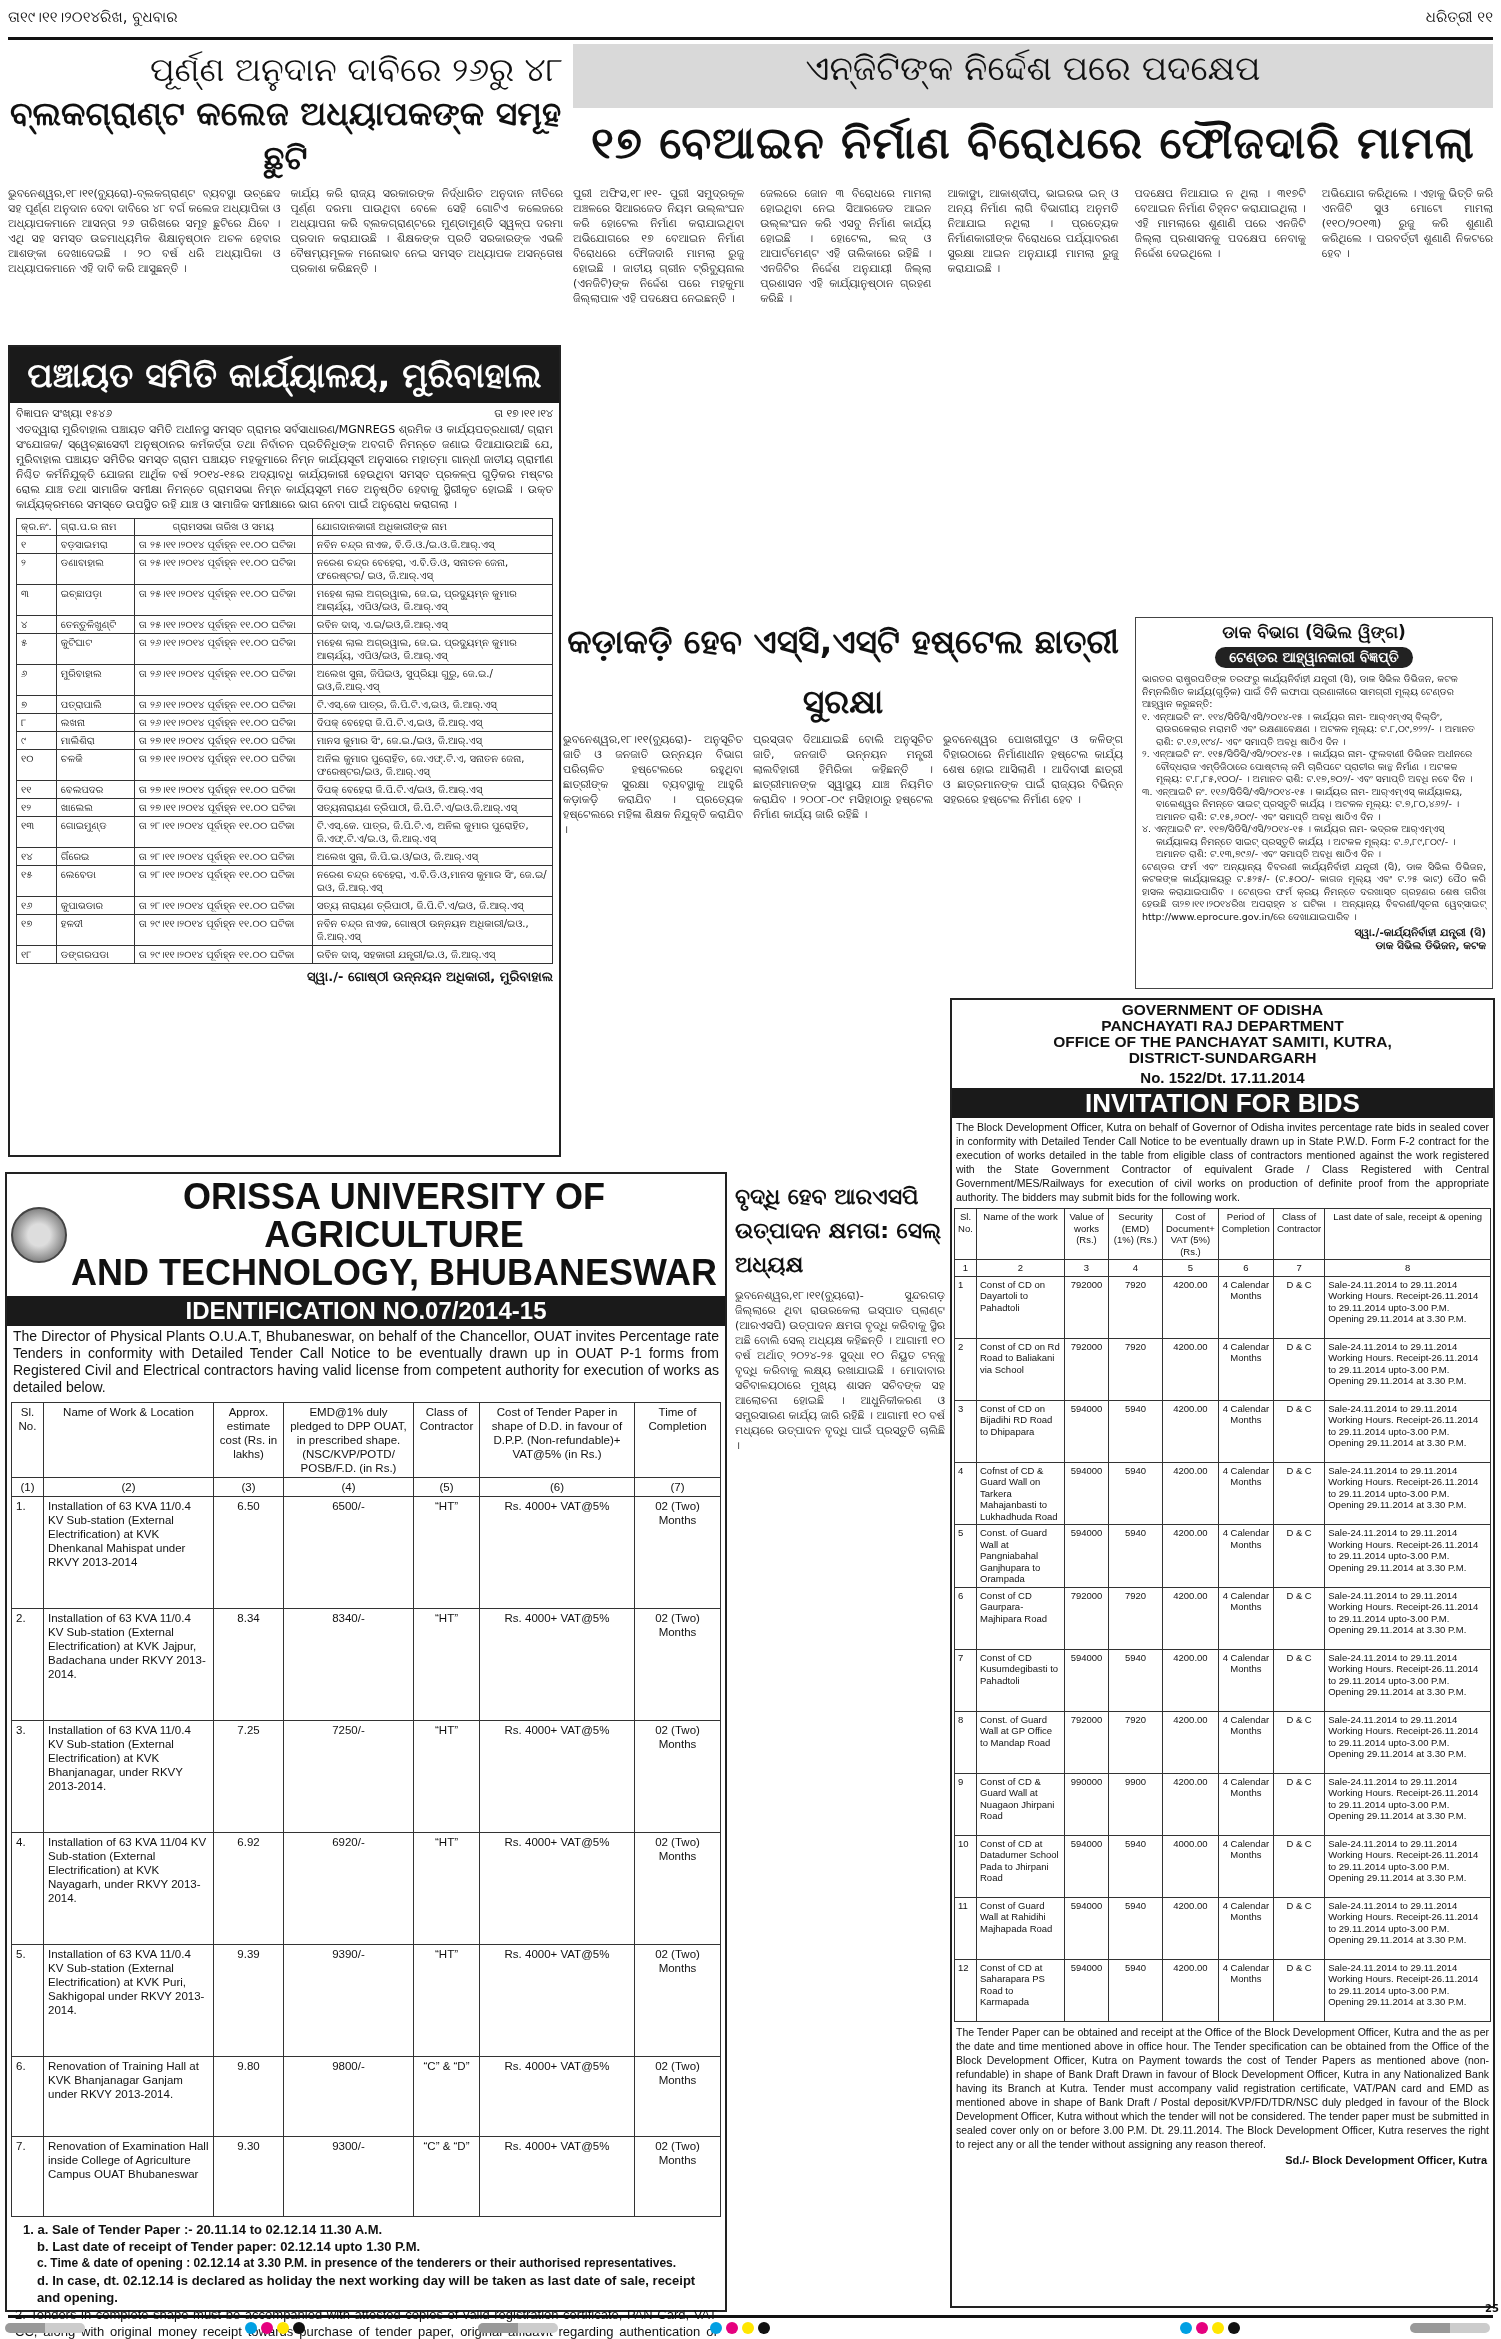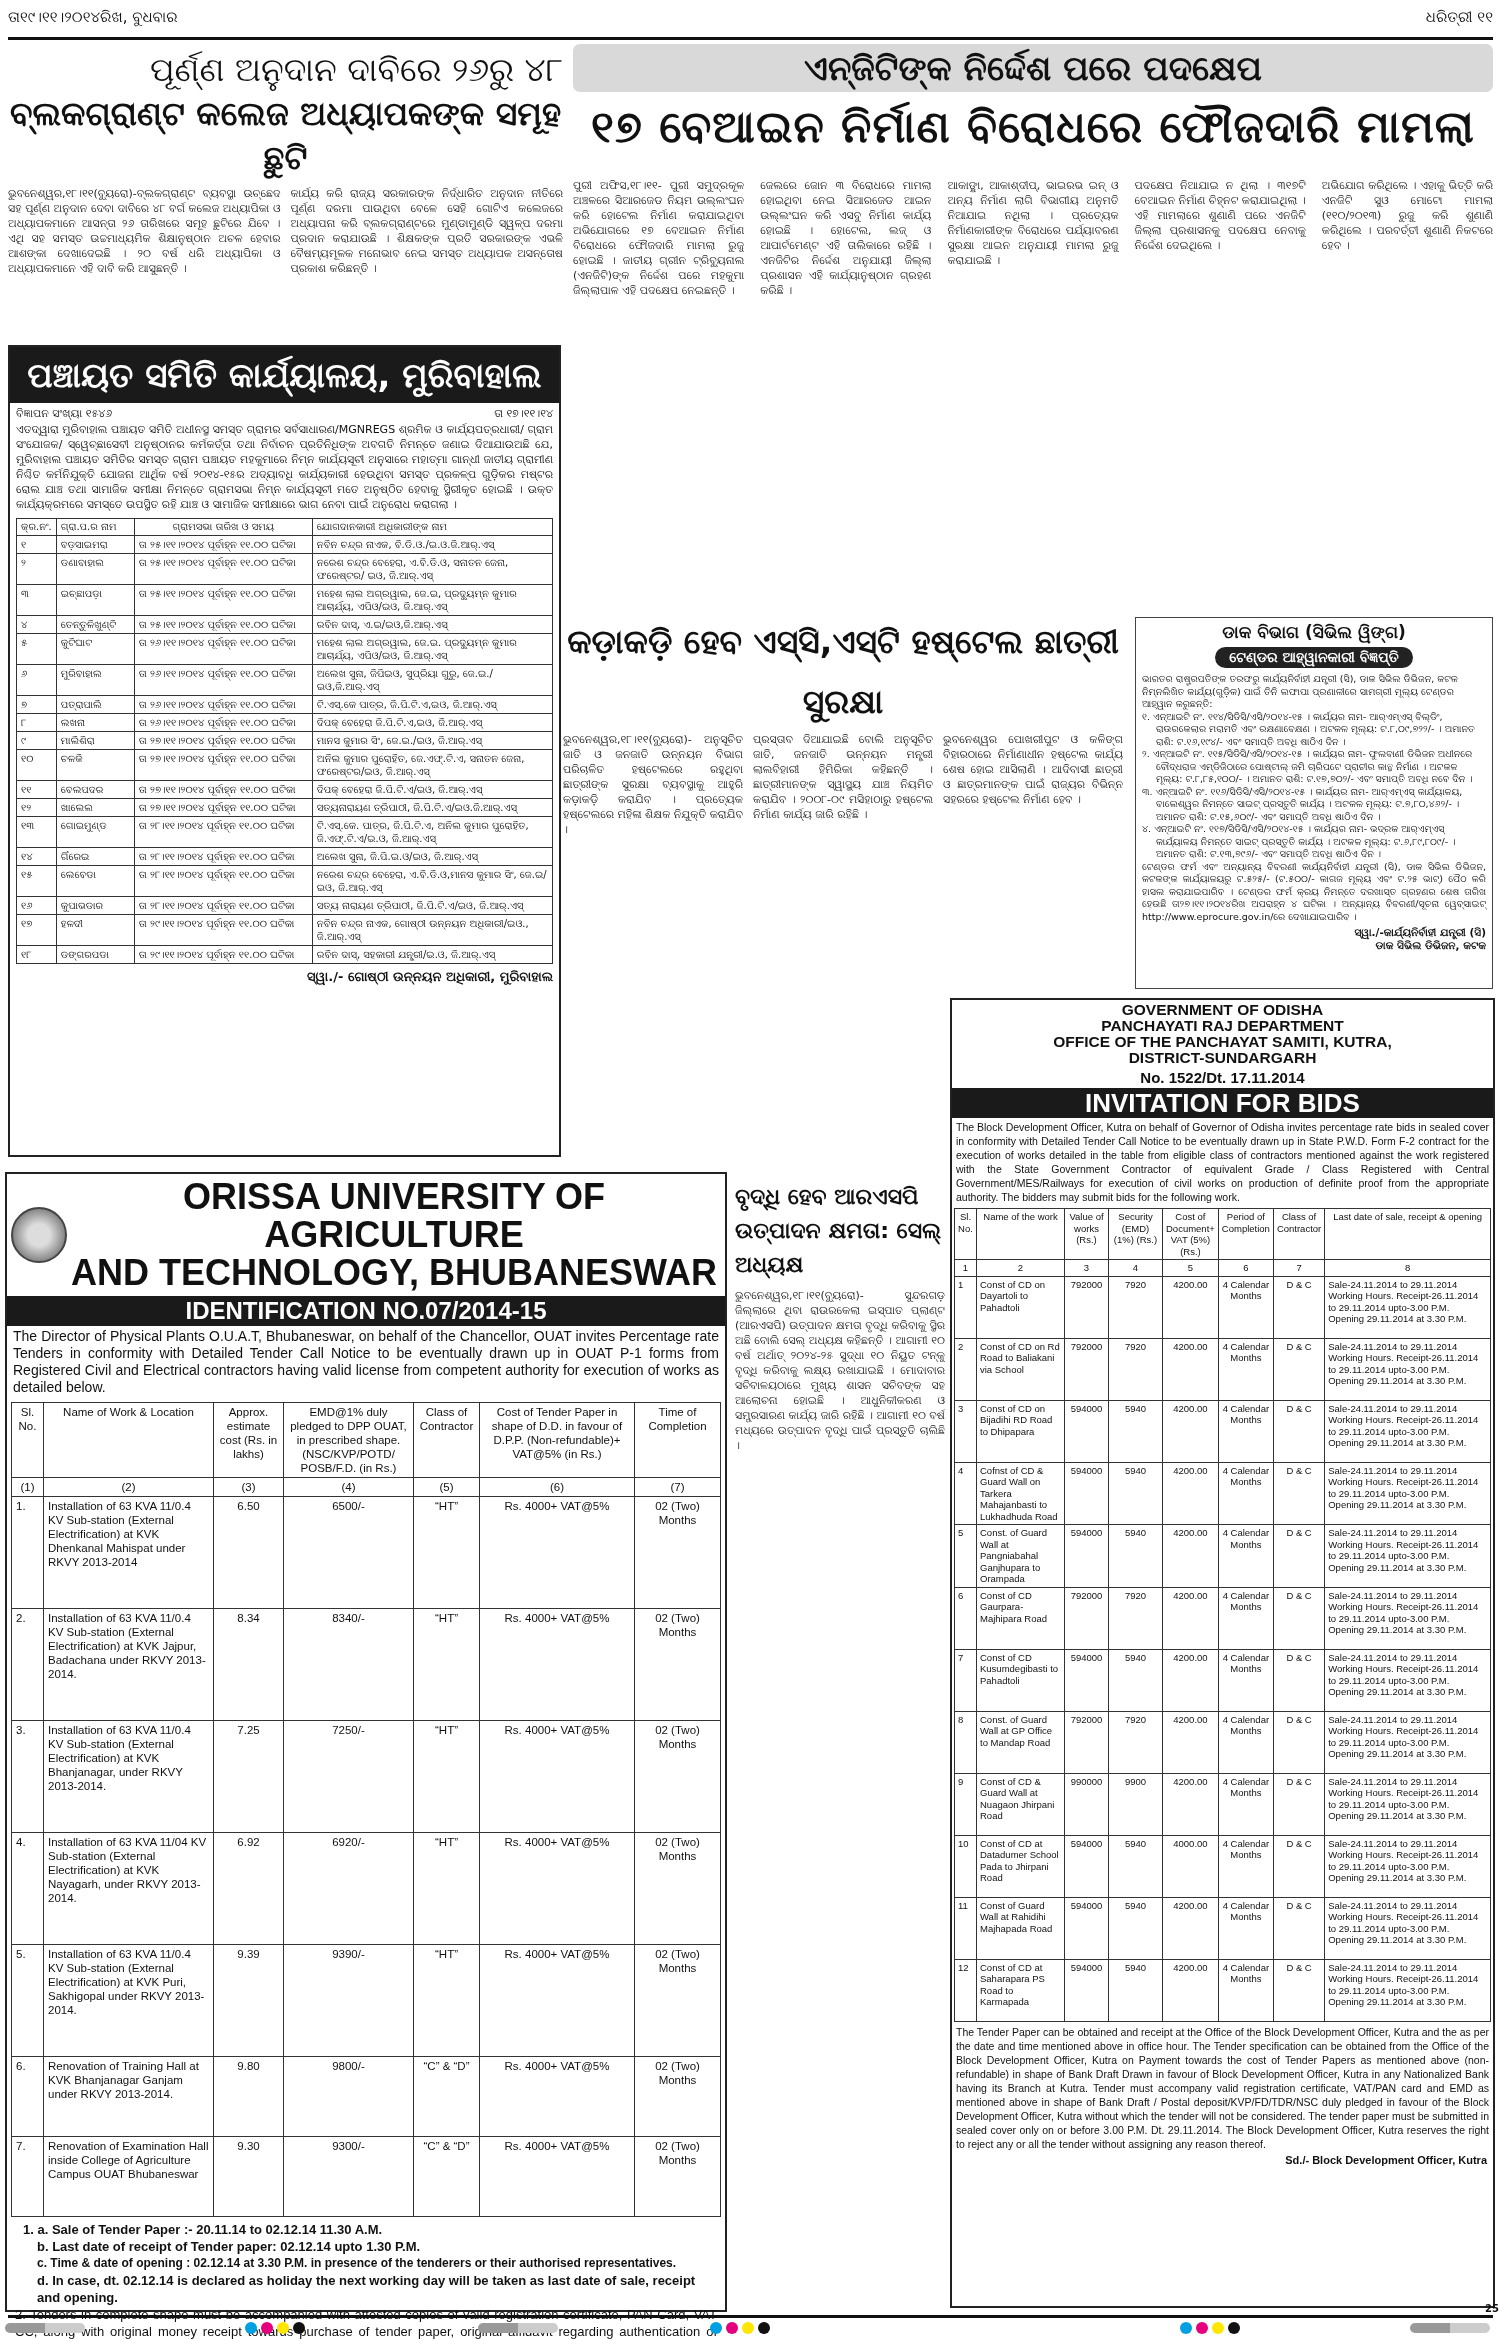--- a/index.html
+++ b/index.html
@@ -35,23 +35,23 @@
 <div class="abs" style="left:8px; top:48px; width:555px;">
   <div style="font-size:33px; line-height:44px; text-align:right;">ପୂର୍ଣ୍ଣ ଅନୁଦାନ ଦାବିରେ ୨୬ରୁ ୪୮</div>
   <div style="font-size:33px; line-height:44px; text-align:center; font-weight:bold;">ବ୍ଲକଗ୍ରାଣ୍ଟ କଲେଜ ଅଧ୍ୟାପକଙ୍କ ସମୂହ ଛୁଟି</div>
   <div style="display:flex; gap:10px; margin-top:6px;">
     <div class="col-text" style="flex:1; height:190px; overflow:hidden;">ଭୁବନେଶ୍ୱର,୧୮।୧୧(ବ୍ୟୁରୋ)-ବ୍ଲକଗ୍ରାଣ୍ଟ ବ୍ୟବସ୍ଥା ଉଚ୍ଛେଦ ସହ ପୂର୍ଣ୍ଣ ଅନୁଦାନ ଦେବା ଦାବିରେ ୪୮ ବର୍ଗ କଲେଜ ଅଧ୍ୟାପିକା ଓ ଅଧ୍ୟାପକମାନେ ଆସନ୍ତା ୨୬ ତାରିଖରେ ସମୂହ ଛୁଟିରେ ଯିବେ । ଏଥି ସହ ସମସ୍ତ ଉଚ୍ଚମାଧ୍ୟମିକ ଶିକ୍ଷାନୁଷ୍ଠାନ ଅଚଳ ହେବାର ଆଶଙ୍କା ଦେଖାଦେଇଛି । ୨୦ ବର୍ଷ ଧରି ଅଧ୍ୟାପିକା ଓ ଅଧ୍ୟାପକମାନେ ଏହି ଦାବି କରି ଆସୁଛନ୍ତି ।</div>
     <div class="col-text" style="flex:1; height:190px; overflow:hidden;">କାର୍ଯ୍ୟ କରି ରାଜ୍ୟ ସରକାରଙ୍କ ନିର୍ଦ୍ଧାରିତ ଅନୁଦାନ ନୀତିରେ ପୂର୍ଣ୍ଣ ଦରମା ପାଉଥିବା ବେଳେ ସେହି ଗୋଟିଏ କଲେଜରେ ଅଧ୍ୟାପନା କରି ବ୍ଲକଗ୍ରାଣ୍ଟରେ ମୁଣ୍ଡାମୁଣ୍ଡି ସ୍ୱଳ୍ପ ଦରମା ପ୍ରଦାନ କରାଯାଉଛି । ଶିକ୍ଷକଙ୍କ ପ୍ରତି ସରକାରଙ୍କ ଏଭଳି ବୈଷମ୍ୟମୂଳକ ମନୋଭାବ ନେଇ ସମସ୍ତ ଅଧ୍ୟାପକ ଅସନ୍ତୋଷ ପ୍ରକାଶ କରିଛନ୍ତି ।</div>
   </div>
 </div>
 
 <div class="abs" style="left:573px; top:44px; width:920px;">
-  <div class="grey-bar" style="height:48px; line-height:48px; font-weight:bold;border-radius:7px;">ଏନ୍‌ଜିଟିଙ୍କ ନିର୍ଦ୍ଦେଶ ପରେ ପଦକ୍ଷେପ</div>
+  <div class="grey-bar" style="height:64px; line-height:48px; font-weight:normal;">ଏନ୍‌ଜିଟିଙ୍କ ନିର୍ଦ୍ଦେଶ ପରେ ପଦକ୍ଷେପ</div>
   <div style="font-size:44px; font-weight:bold; line-height:70px; text-align:center; letter-spacing:1px;">୧୭ ବେଆଇନ ନିର୍ମାଣ ବିରୋଧରେ ଫୌଜଦାରି ମାମଲା</div>
-  <div style="display:flex; gap:16px; margin-top:16px;align-items:flex-end;">
+  <div style="display:flex; gap:16px; margin-top:8px;align-items:flex-end;">
     <div class="col-text" style="flex:1; height:440px; overflow:hidden;">ପୁରୀ ଅଫିସ,୧୮।୧୧- ପୁରୀ ସମୁଦ୍ରକୂଳ ଅଞ୍ଚଳରେ ସିଆରଜେଡ ନିୟମ ଉଲ୍ଲଂଘନ କରି ହୋଟେଲ ନିର୍ମାଣ କରାଯାଇଥିବା ଅଭିଯୋଗରେ ୧୭ ବେଆଇନ ନିର୍ମାଣ ବିରୋଧରେ ଫୌଜଦାରି ମାମଲା ରୁଜୁ ହୋଇଛି । ଜାତୀୟ ଗ୍ରୀନ ଟ୍ରିବ୍ୟୁନାଲ (ଏନଜିଟି)ଙ୍କ ନିର୍ଦ୍ଦେଶ ପରେ ମହକୁମା ଜିଲ୍ଲାପାଳ ଏହି ପଦକ୍ଷେପ ନେଇଛନ୍ତି ।</div>
     <div class="col-text" style="flex:1; height:440px; overflow:hidden;">ଜେଲରେ ଜୋନ ୩ ବିରୋଧରେ ମାମଲା ହୋଇଥିବା ନେଇ ସିଆରଜେଡ ଆଇନ ଉଲ୍ଲଂଘନ କରି ଏସବୁ ନିର୍ମାଣ କାର୍ଯ୍ୟ ହୋଇଛି । ହୋଟେଲ, ଲଜ୍ ଓ ଆପାର୍ଟମେଣ୍ଟ ଏହି ତାଲିକାରେ ରହିଛି । ଏନଜିଟିର ନିର୍ଦ୍ଦେଶ ଅନୁଯାୟୀ ଜିଲ୍ଲା ପ୍ରଶାସନ ଏହି କାର୍ଯ୍ୟାନୁଷ୍ଠାନ ଗ୍ରହଣ କରିଛି ।</div>
     <div class="col-text" style="flex:1; height:440px; overflow:hidden;">ଆକାଙ୍କ୍ଷା, ଆକାଶ୍ଦୀପ୍, ଭାଇରଭ ଇନ୍ ଓ ଅନ୍ୟ ନିର୍ମାଣ ଲାଗି ବିଭାଗୀୟ ଅନୁମତି ନିଆଯାଇ ନଥିଲା । ପ୍ରତ୍ୟେକ ନିର୍ମାଣକାରୀଙ୍କ ବିରୋଧରେ ପର୍ଯ୍ୟାବରଣ ସୁରକ୍ଷା ଆଇନ ଅନୁଯାୟୀ ମାମଲା ରୁଜୁ କରାଯାଇଛି ।</div>
     <div class="col-text" style="flex:1; height:440px; overflow:hidden;">ପଦକ୍ଷେପ ନିଆଯାଇ ନ ଥିଲା । ୩୧୭ଟି ବେଆଇନ ନିର୍ମାଣ ଚିହ୍ନଟ କରାଯାଇଥିଲା । ଏହି ମାମଲାରେ ଶୁଣାଣି ପରେ ଏନଜିଟି ଜିଲ୍ଲା ପ୍ରଶାସନକୁ ପଦକ୍ଷେପ ନେବାକୁ ନିର୍ଦ୍ଦେଶ ଦେଇଥିଲେ ।</div>
     <div class="col-text" style="flex:1; height:440px; overflow:hidden;">ଅଭିଯୋଗ କରିଥିଲେ । ଏହାକୁ ଭିତ୍ତି କରି ଏନଜିଟି ସୁଓ ମୋଟୋ ମାମଲା (୧୧୦/୨୦୧୩) ରୁଜୁ କରି ଶୁଣାଣି କରିଥିଲେ । ପରବର୍ତ୍ତୀ ଶୁଣାଣି ନିକଟରେ ହେବ ।</div>
   </div>
 </div>
 
 <div class="abs box" style="left:8px; top:345px; width:553px; height:812px;">
   <div class="black-bar" style="font-size:34px; line-height:56px; height:56px;">ପଞ୍ଚାୟତ ସମିତି କାର୍ଯ୍ୟାଳୟ, ମୁରିବାହାଲ</div>

